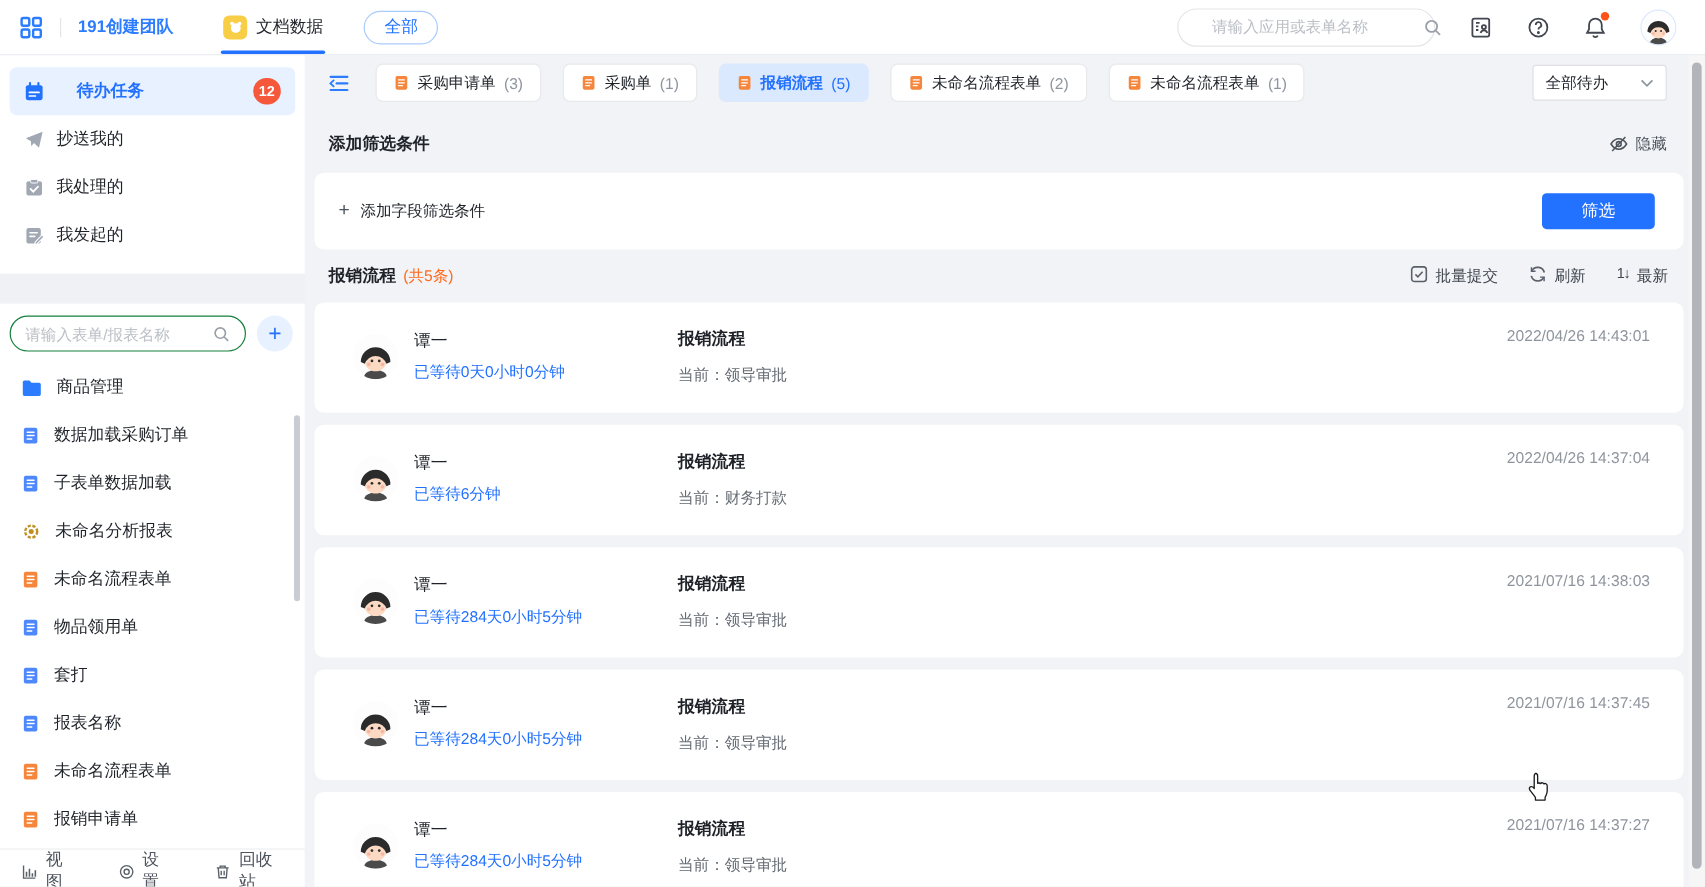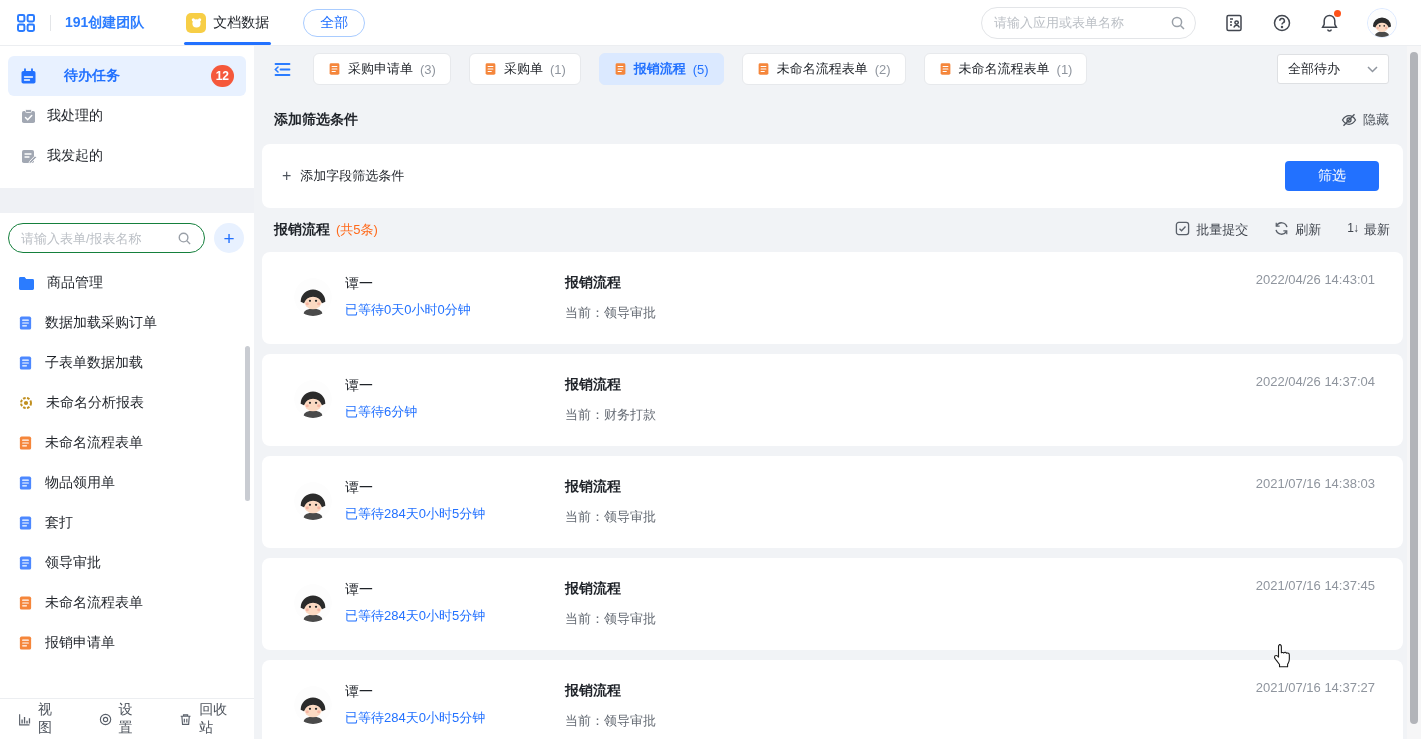--- a/index.html
+++ b/index.html
@@ -12,21 +12,21 @@
   .grid-btn { margin:0 14px 0 16px; display:flex; align-items:center; cursor:pointer; }
   .hdr-divider { width:1px; height:16px; background:#e3e5e8; margin-right:14px; }
   .team-name { color:#2b7cff; font-size:14px; font-weight:bold; margin-right:40px; cursor:pointer; }
   .app-tab { height:100%; display:flex; align-items:center; gap:7px; position:relative; padding:0 2px; cursor:pointer; }
   .app-tab .underline { position:absolute; left:0; right:0; bottom:0; height:3px; background:#2271ff; border-radius:2px; }
   .app-icon { width:20px; height:20px; border-radius:5px; background:#f7ce46; display:flex; align-items:center; justify-content:center; }
   .app-tab-label { font-size:14px; color:#1f2329; }
   .scope-pill { margin-left:32px; border:1px solid #a9ccff; color:#2271ff; border-radius:999px; padding:4px 16px; font-size:14px; background:#fff; cursor:pointer; }
   .hdr-right { margin-left:auto; display:flex; align-items:center; gap:28px; padding-right:24px; }
   .hdr-search { width:215px; height:32px; border:1px solid #e3e5e8; border-radius:999px; display:flex; align-items:center; padding:0 12px; color:#bcc0c6; background:#fff; }
-  .hdr-search input { border:none; outline:none; flex:1; font-size:13px; color:#1f2329; font-family:inherit; }
+  .hdr-search input { border:none; outline:none; flex:1; font-size:13px; color:#1f2329; font-family:inherit;margin-left:16px; }
   .hdr-search input::placeholder { color:#bcc0c6; }
   .icon-btn { position:relative; display:flex; align-items:center; cursor:pointer; }
   .bell-dot { position:absolute; top:-3px; right:-2px; width:7px; height:7px; background:#ff5219; border-radius:50%; }
   .hdr-avatar { width:30px; height:30px; border-radius:50%; border:1px solid #dce9ff; overflow:hidden; cursor:pointer; }
 
   
   .body-wrap { display:flex; height:693px; }
   .sidebar { width:254px; position:relative; display:flex; flex-direction:column; background:#eff1f5; }
   .side-panel-top { background:#fff; padding:10px 8px 12px; }
   .side-nav-item { height:40px; display:flex; align-items:center; gap:10px; padding:0 12px; border-radius:6px; cursor:pointer; color:#1f2329; font-size:14px; }
@@ -175,20 +175,26 @@
             <rect x="1.5" y="3" width="14" height="12.5" rx="1.8" fill="#2271ff"></rect>
             <path d="M5 1.2v3.4M12 1.2v3.4" stroke="#2271ff" stroke-width="1.8" stroke-linecap="round"></path>
             <path d="M4.5 9h8M4.5 12h5" stroke="#fff" stroke-width="1.4" stroke-linecap="round"></path>
           </svg>
         <span>待办任务</span>
         <span class="spacer"></span>
         <span class="badge">12</span>
       </div>
       <div class="side-nav-item">
         <svg width="17" height="17" viewBox="0 0 17 17">
+            <path d="M1.5 7.2 15.5 1.8 12.5 15.2 8.3 11.2 6 13.8 5.8 9.8z" fill="#a2a8b3"></path>
+          </svg>
+        <span>抄送我的</span>
+      </div>
+      <div class="side-nav-item">
+        <svg width="17" height="17" viewBox="0 0 17 17">
             <rect x="2" y="3" width="13" height="12" rx="1.8" fill="#a2a8b3"></rect>
             <rect x="5.5" y="1.5" width="6" height="3" rx="1" fill="#a2a8b3" stroke="#fff" stroke-width="0.8"></rect>
             <path d="M5.5 9.5l2.2 2.2 4-4.2" fill="none" stroke="#fff" stroke-width="1.5" stroke-linecap="round"></path>
           </svg>
         <span>我处理的</span>
       </div>
       <div class="side-nav-item">
         <svg width="17" height="17" viewBox="0 0 17 17">
             <rect x="2" y="2" width="12" height="13" rx="1.8" fill="#a2a8b3"></rect>
             <path d="M5 6h6M5 9h4" stroke="#fff" stroke-width="1.3" stroke-linecap="round"></path>
@@ -258,21 +264,21 @@
               <rect x="2" y="1" width="12" height="14" rx="1.8" fill="#4d88ff"></rect>
               <path d="M5 5h6M5 8h6M5 11h4" stroke="#fff" stroke-width="1.3" stroke-linecap="round"></path>
             </svg>
           <span>套打</span>
         </div>
         <div class="side-item">
           <svg width="15" height="16" viewBox="0 0 16 16">
               <rect x="2" y="1" width="12" height="14" rx="1.8" fill="#4d88ff"></rect>
               <path d="M5 5h6M5 8h6M5 11h4" stroke="#fff" stroke-width="1.3" stroke-linecap="round"></path>
             </svg>
-          <span>领导审批</span>
+          <span>报表名称</span>
         </div>
         <div class="side-item">
           <svg width="15" height="16" viewBox="0 0 16 16">
               <rect x="2" y="1" width="12" height="14" rx="1.8" fill="#f5863b"></rect>
               <path d="M5 5h6M5 8h6M5 11h4" stroke="#fff" stroke-width="1.3" stroke-linecap="round"></path>
             </svg>
           <span>未命名流程表单</span>
         </div>
         <div class="side-item">
           <svg width="15" height="16" viewBox="0 0 16 16">

